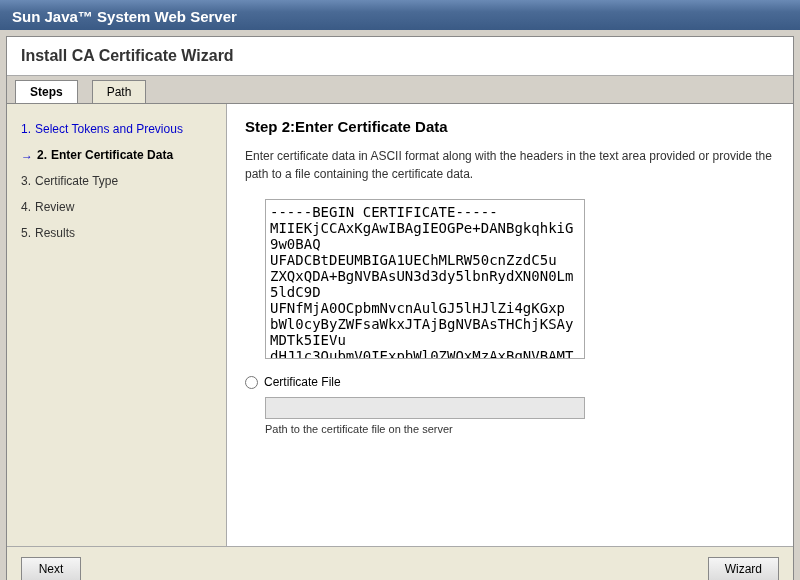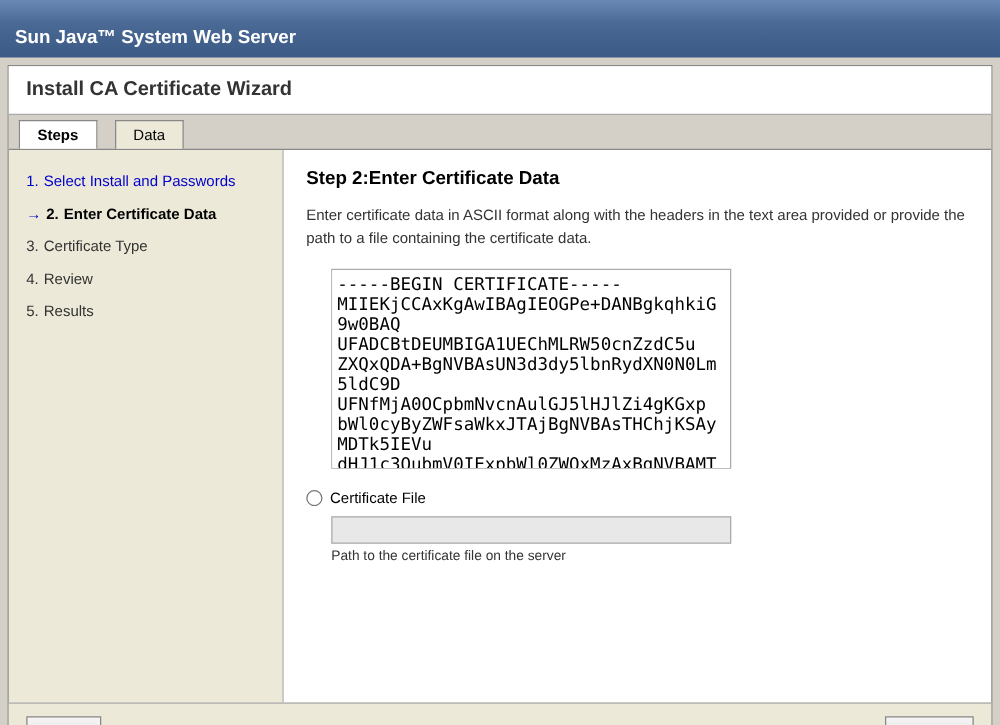--- a/index.html
+++ b/index.html
@@ -5,23 +5,23 @@
     * { box-sizing: border-box; margin: 0; padding: 0; }
     body { font-family: Arial, sans-serif; font-size: 13px; background: #d4d0c8; width: 800px; height: 580px; overflow: hidden; }
 
     
     .title-bar {
       background: linear-gradient(180deg, #6a8ab5 0%, #4a6a95 40%, #3a5a85 100%);
       color: white;
       padding: 8px 12px;
       font-size: 15px;
       font-weight: bold;
-      height: 46px;
-      display: flex;
-      align-items: flex-end;
+      height: 30px;
+      display: flex;
+      align-items: flex-start;
     }
 
     
     .main-container {
       background: #ece9d8;
       margin: 6px;
       border: 1px solid #888;
       height: 556px;
       display: flex;
       flex-direction: column;
@@ -245,30 +245,30 @@
 
   <div class="wizard-header">
     <span>Install CA Certificate Wizard</span>
   </div>
 
   <div class="tabs">
     <div class="tab active">
       <span>Steps</span>
     </div>
     <div class="tab">
-      <span>Data</span>
+      <span>Path</span>
     </div>
   </div>
 
   <div class="content-row">
 
     <div class="sidebar">
       <div class="step-item">
         <span>1.</span>
-        <a class="step-link">Select Install and Passwords</a>
+        <a class="step-link">Select Tokens and Previous</a>
       </div>
       <div class="step-item active">
         <span>2.</span>
         <span>Enter Certificate Data</span>
       </div>
       <div class="step-item plain">
         <span>3.</span>
         <span>Certificate Type</span>
       </div>
       <div class="step-item plain">

